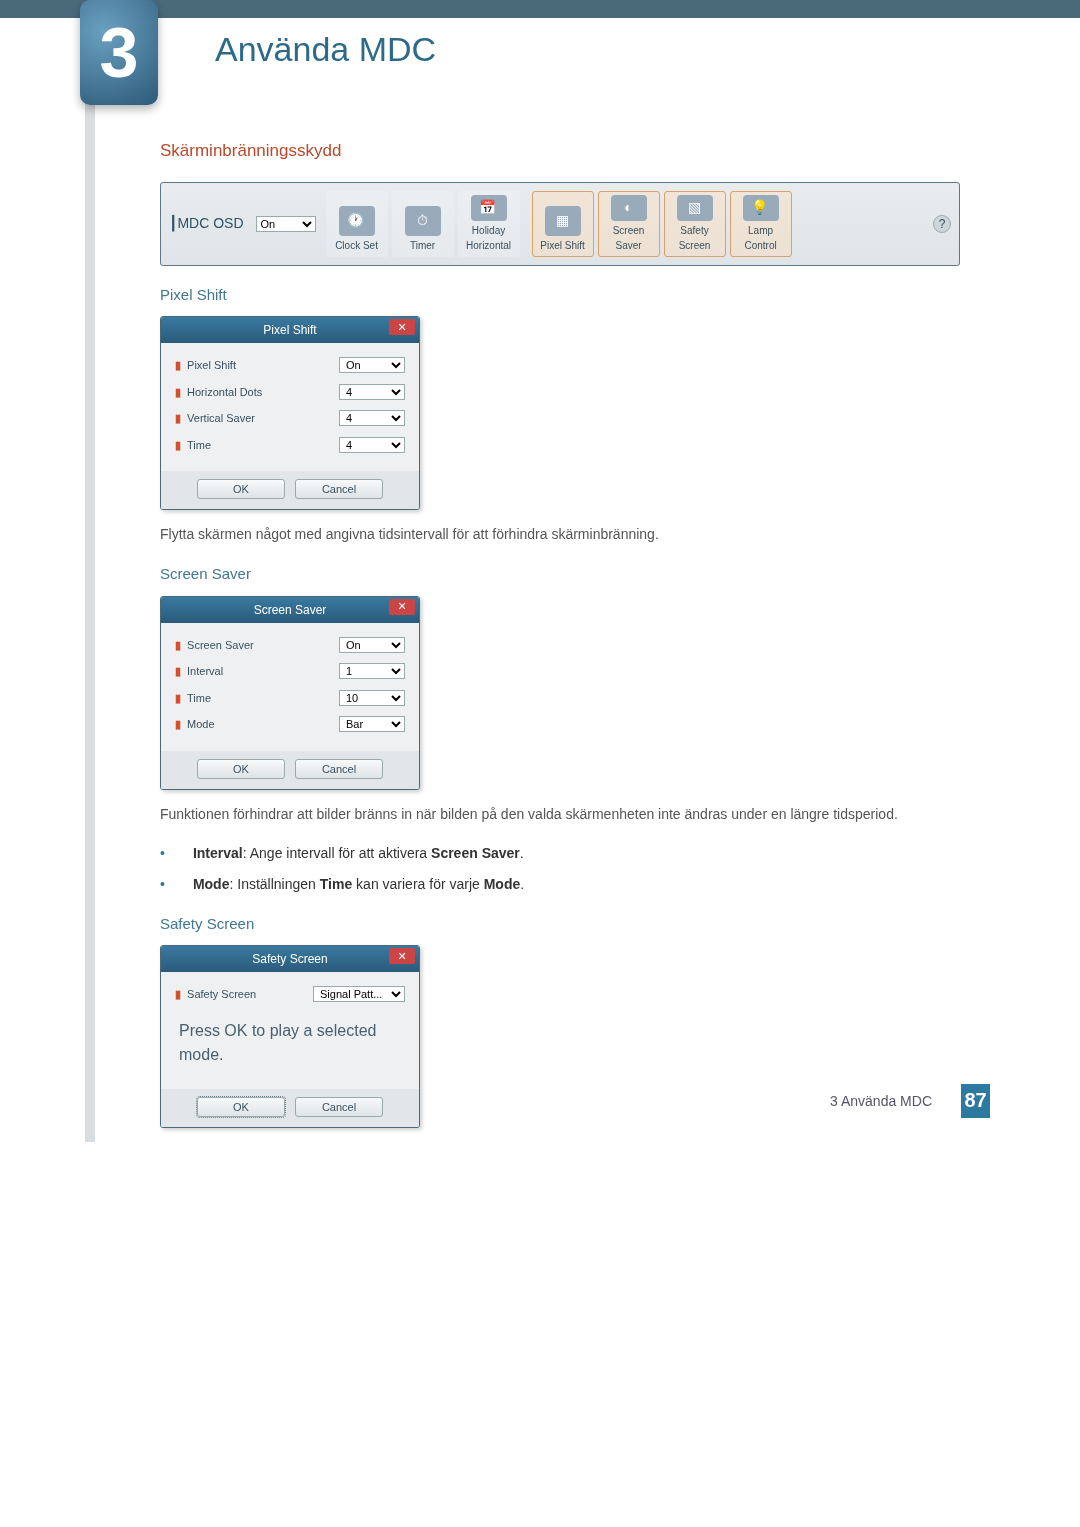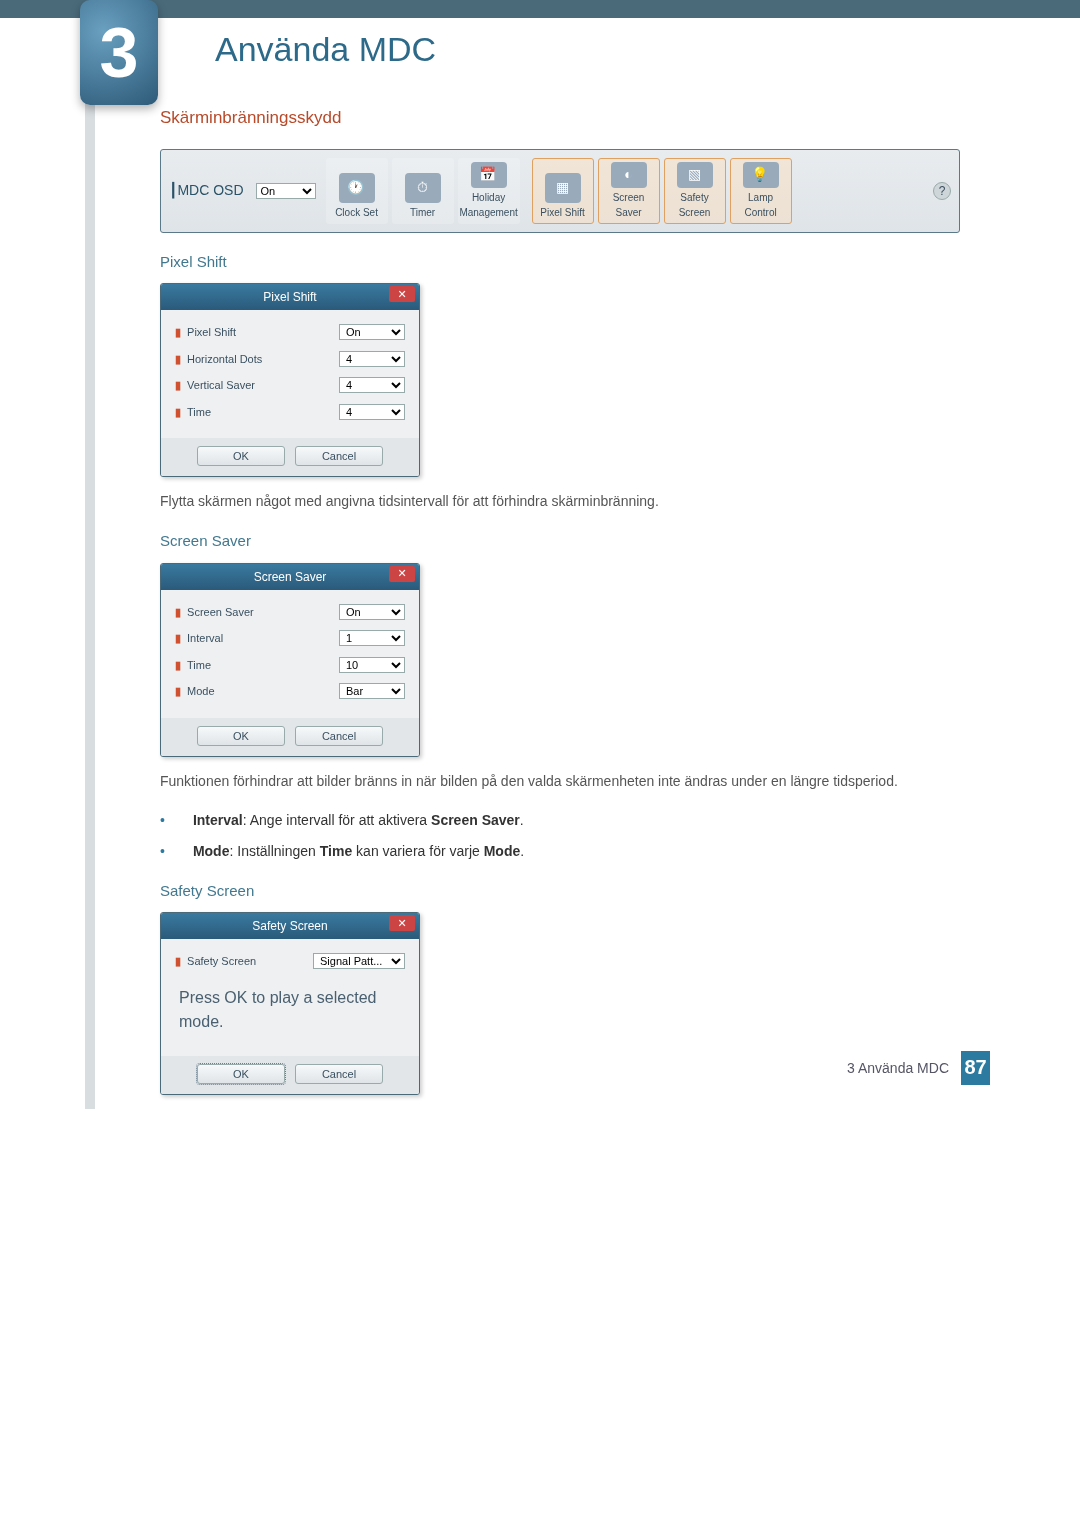--- a/index.html
+++ b/index.html
@@ -23,21 +23,21 @@
     border-radius: 10px;
     display:flex; align-items:center; justify-content:center;
     color:#fff; font-size:70px; font-weight:bold;
     box-shadow: 0 4px 10px rgba(0,0,0,0.3);
   }
   .chapter-title {
     position:absolute; left:190px; top:30px;
     color:#2d6a8a; font-size:34px;margin-left:25px;
   }
   .content {
-    margin-left:160px; margin-right:90px; padding-top:87px;
+    margin-left:160px; margin-right:90px; padding-top:120px;
     color:#555; font-size:15px; line-height:1.5;
   }
   .section-h { color:#b84a2a; font-size:17px; margin-bottom:18px; }
   .sub-h { color:#42788f; font-size:15px; margin:18px 0 10px; }
 
   
   .sys-panel {
     border:1px solid #5a7a8a;
     background: linear-gradient(#e8ecef,#dfe4e8);
     border-radius:3px;
@@ -125,21 +125,21 @@
 
   .para { margin:8px 0 18px; color:#555; font-size:14px; }
   ul.bul { list-style:none; margin:8px 0 18px; }
   ul.bul li { margin-bottom:10px; display:flex; }
   .dot { color:#2d7aa0; margin-right:28px; font-size:14px; }
   .bul-text { font-size:14px; color:#333; }
   .bul-text b { font-weight:bold; }
 
   .footer {
     position:absolute; bottom:24px; right:90px;
-    display:flex; align-items:center; gap:12px; color:#556;
+    display:flex; align-items:center; gap:29px; color:#556;
     font-size:14px;
   }
   .page-badge {
     background:#2d7aa0; color:#fff; width:29px; height:34px;
     display:flex; align-items:center; justify-content:center;
     font-size:20px; font-weight:bold;
   }
 </style>
 </head>
 <body>
@@ -163,21 +163,21 @@
           <div class="tb-item">
             <div class="tb-ico">🕐</div>
             <div>Clock Set</div>
           </div>
           <div class="tb-item">
             <div class="tb-ico">⏱</div>
             <div>Timer</div>
           </div>
           <div class="tb-item">
             <div class="tb-ico">📅</div>
-            <div>Holiday Management</div>
+            <div>Holiday Horizontal</div>
           </div>
         </div>
       <div class="tb-group" id="tb-group-b">
           <div class="tb-item hl">
             <div class="tb-ico">▦</div>
             <div>Pixel Shift</div>
           </div>
           <div class="tb-item hl">
             <div class="tb-ico">◐</div>
             <div>Screen Saver</div>

